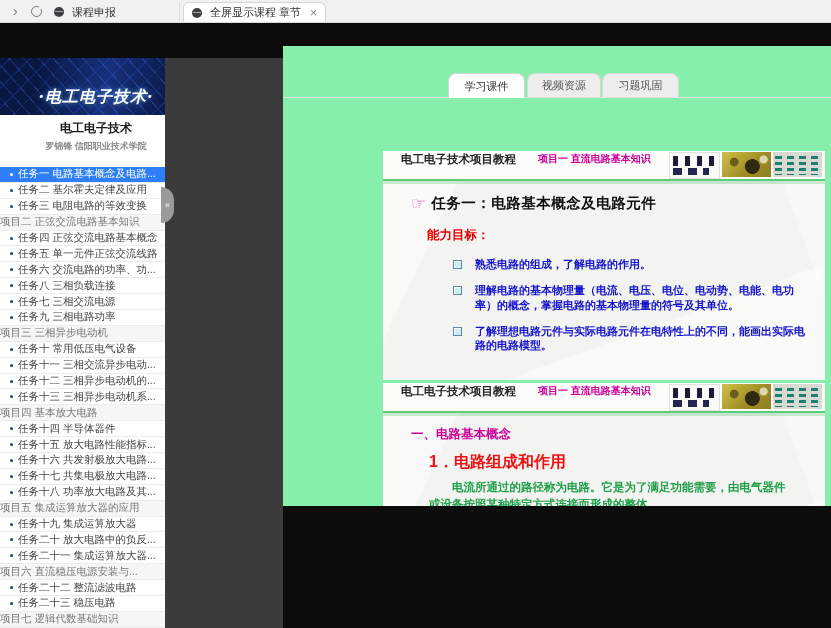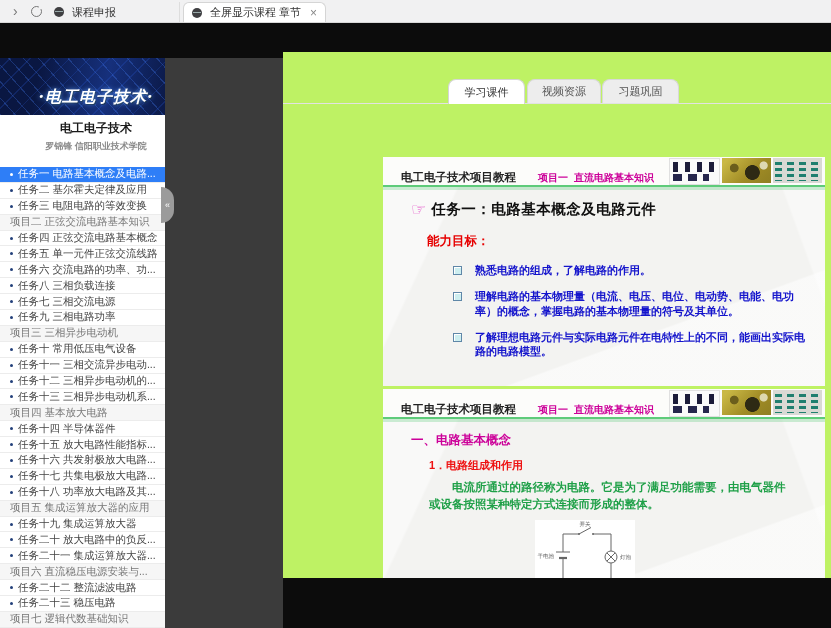--- a/index.html
+++ b/index.html
@@ -32,50 +32,50 @@
   .banner-text{position:absolute;left:0;right:0;bottom:7px;text-align:center;color:#fff;
     font-family:"DejaVu Serif","Liberation Serif",serif;font-style:italic;font-weight:bold;
     font-size:16px;letter-spacing:1px;text-shadow:0 0 5px #5fa0ff,1px 1px 0 #123;}
   .course-title{margin-top:5px;text-align:center;font-size:12px;font-weight:bold;color:#1a1a1a;}
   .course-meta{margin-top:3px;text-align:center;font-size:9px;color:#8a8a8a;font-weight:bold;}
   .menu{position:absolute;left:0;top:109px;right:0;bottom:0;overflow:hidden;}
   .sb-item{height:15.9px;box-sizing:border-box;display:flex;align-items:center;
     padding-left:10px;border-bottom:1px solid #ececec;font-size:10.5px;color:#444;
     white-space:nowrap;overflow:hidden;cursor:pointer;background:#fff;}
   .sb-item .blt{width:3px;height:3px;border-radius:50%;background:#23407a;margin-right:5px;flex:0 0 auto;}
-  .sb-item.hdr{padding-left:10px;color:#777;background:#f6f6f6;}
+  .sb-item.hdr{padding-left:0;color:#777;background:#f6f6f6;}
   .sb-item.sel{background:#2e7ef7;color:#fff;}
   .sb-item.sel .blt{background:#fff;}
   .collapse{position:absolute;left:161px;top:187px;width:13px;height:36px;background:#9b9b9b;
     border-radius:0 14px 14px 0;color:#fff;font-size:9px;display:flex;align-items:center;
     justify-content:center;cursor:pointer;z-index:5;}
   
   .gap{position:absolute;left:165px;top:58px;width:118px;height:570px;background:#3b3b3b;}
   
-  .main{position:absolute;left:283px;top:52px;width:548px;height:526px;background:#bef264;overflow:hidden;}
+  .main{position:absolute;left:283px;top:46px;width:548px;height:460px;background:#86efac;overflow:hidden;}
   .tabline{position:absolute;left:0;top:51px;width:548px;border-top:1px solid #e2e2e2;}
   .mtab{position:absolute;top:27px;height:24px;box-sizing:border-box;border:1px solid #d8d8d8;border-bottom:none;
     border-radius:8px 8px 0 0;background:#ededed;color:#555;font-size:11px;display:flex;
     align-items:center;justify-content:center;cursor:pointer;}
   .mtab.active{height:25px;background:#fff;border-color:#d5d5d5;z-index:2;color:#333;}
   .mtab.m1{left:165px;width:77px;}
   .mtab.m2{left:244px;width:74px;}
   .mtab.m3{left:319px;width:77px;}
   
   .slide{position:absolute;left:100px;width:442px;background:#f3f3f1;overflow:hidden;}
   .slide::before{content:"";position:absolute;inset:0;pointer-events:none;
     background:
       linear-gradient(115deg,rgba(255,255,255,.5) 16%,transparent 16.5%),
       linear-gradient(250deg,rgba(255,255,255,.45) 10%,transparent 10.5%),
       linear-gradient(160deg,transparent 70%,rgba(255,255,255,.55) 70.5%);}
   .slide1{top:105px;height:229px;}
   .slide2{top:337px;height:233px;}
   .s-inner{position:relative;z-index:1;}
-  .s-header{height:27px;display:flex;align-items:flex-end;padding:1px 3px 0 18px;
-    background:#fcfcfa;border-bottom:2px solid #5ecb7a;box-shadow:0 3px 0 rgba(94,203,122,.3);font-family:Liberation Mono, monospace;}
+  .s-header{height:27px;display:flex;align-items:flex-start;padding:1px 3px 0 18px;
+    background:#fcfcfa;border-bottom:2px solid #5ecb7a;box-shadow:0 3px 0 rgba(94,203,122,.3);}
   .s-h-title{font-size:11.5px;font-weight:bold;color:#222;}
   .s-h-unit{font-size:10px;font-weight:bold;color:#cc0099;margin-left:22px;}
   .thumbs{margin-left:auto;display:flex;gap:2px;}
   .thumb{width:49px;height:25px;flex:0 0 auto;position:relative;overflow:hidden;}
   .th1{background:#fafafa;border:1px solid #e0e0e0;}
   .th1::before{content:"";position:absolute;left:3px;right:3px;top:3px;height:10px;
     background:repeating-linear-gradient(90deg,#1c1c3a 0 5px,transparent 5px 12px);}
   .th1::after{content:"";position:absolute;left:3px;right:10px;bottom:3px;height:7px;
     background:repeating-linear-gradient(90deg,#26264d 0 9px,transparent 9px 15px);}
   .th2{background:linear-gradient(135deg,#c9b845 10%,#a08b25 60%,#8f7f22 100%);}
@@ -90,21 +90,21 @@
     background:repeating-linear-gradient(0deg,transparent 0 3px,#d9d9d4 3px 6px);}
   .s-title-row{margin:13px 0 0 28px;display:flex;align-items:center;}
   .pointer{color:#e353c8;font-size:17px;margin-right:5px;line-height:1;}
   .s-title{font-size:14.5px;font-weight:bold;color:#101010;letter-spacing:.5px;}
   .goal{margin:14px 0 0 44px;font-size:12.5px;font-weight:bold;color:#e60000;}
   .blist{margin:13px 14px 0 70px;padding:0;list-style:none;}
   .blist li{display:flex;gap:13px;margin-bottom:11px;}
   .sq{width:7px;height:7px;margin-top:3px;flex:0 0 auto;background:#cdeef0;border:1px solid #5f87a8;box-shadow:inset 1px 1px 0 #fff;}
   .btxt{font-size:11px;font-weight:bold;color:#1414cc;line-height:1.35;}
   .h-sec{margin:13px 0 0 28px;font-size:12.5px;font-weight:bold;color:#cc0099;}
-  .h-sub{margin:9px 0 0 46px;font-size:11px;font-weight:bold;color:#ee1111;}
+  .h-sub{margin:9px 0 0 46px;font-size:16px;font-weight:bold;color:#ee1111;}
   .para{margin:6px 38px 0 46px;font-size:11.5px;font-weight:bold;color:#1fa048;line-height:1.45;text-indent:2em;}
   .diagram-wrap{margin:8px 0 0 150px;width:104px;text-align:center;}
   .diagram-box{width:100px;height:76px;background:#fff;margin:0 auto;}
   .caption{margin-top:6px;font-size:10.5px;font-weight:bold;color:#33507a;}
 </style>
 </head>
 <body>
 
 <div class="topbar">
   <span class="nav-ic fwd">›</span>

